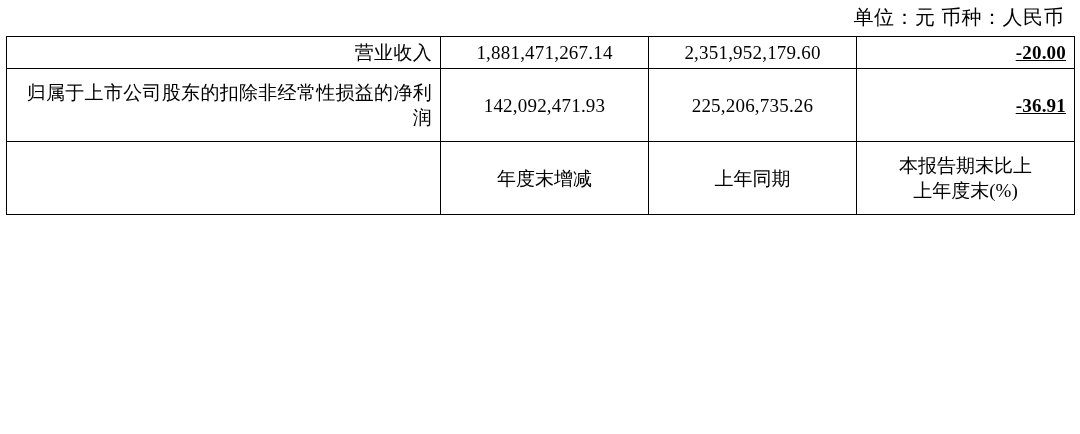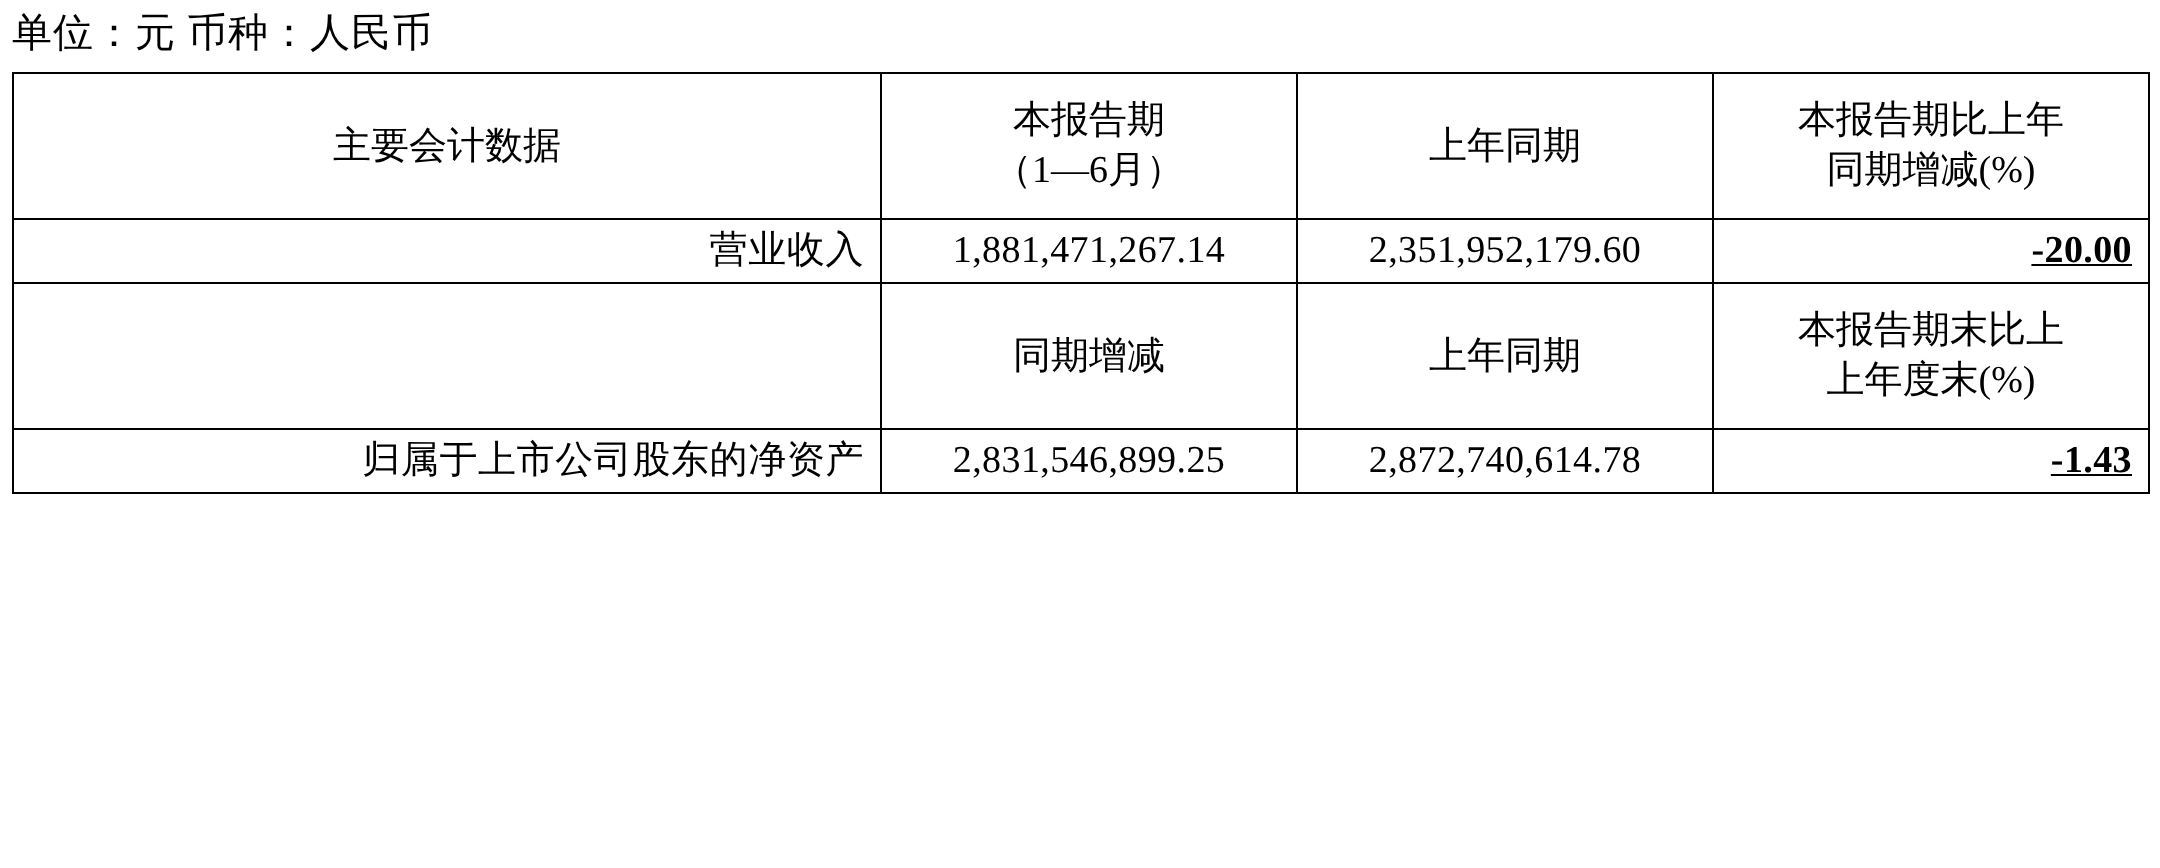--- a/index.html
+++ b/index.html
@@ -15,20 +15,21 @@
     overflow: hidden;
   }
   .page {
     position: relative;
     width: 1080px;
     height: 434px;
     box-sizing: border-box;
     padding: 0 6px;
   }
   .unit-line {
+    text-align: right;
     font-size: 20px;
     line-height: 26px;
     padding: 4px 10px 6px 0;
     letter-spacing: 0.5px;
     white-space: nowrap;
   }
   table.fin {
     width: 1068px;
     border-collapse: collapse;
     table-layout: fixed;
@@ -79,55 +80,43 @@
   <div class="unit-line">单位：元  币种：人民币</div>
 
   <table class="fin">
     <colgroup>
       <col class="c0">
         <col class="c1">
         <col class="c2">
         <col class="c3">
     </colgroup>
     <tbody>
-      <tr>
-        <td class="hdr tall">主要会计数据</td>
-        <td class="hdr tall">
-          <div>本报告期</div>
-          <div>（1—6月）</div>
-        </td>
-        <td class="hdr tall">上年同期</td>
-        <td class="hdr tall">
-          <div>本报告期比上年</div>
-          <div>同期增减(%)</div>
-        </td>
-      </tr>
 
       <tr>
         <td class="rowlabel">营业收入</td>
         <td class="num">1,881,471,267.14</td>
         <td class="num">2,351,952,179.60</td>
         <td class="pct">-20.00</td>
       </tr>
 
 
+      <tr>
+        <td class="rowlabel two-line h-mid">归属于上市公司股东的扣除非经常性损益的净利润</td>
+        <td class="num">142,092,471.93</td>
+        <td class="num">225,206,735.26</td>
+        <td class="pct">-36.91</td>
+      </tr>
 
 
       <tr>
         <td class="hdr tall blank"></td>
-        <td class="hdr tall">同期增减</td>
+        <td class="hdr tall">年度末增减</td>
         <td class="hdr tall">上年同期</td>
         <td class="hdr tall">
           <div>本报告期末比上</div>
           <div>上年度末(%)</div>
         </td>
       </tr>
 
-      <tr>
-        <td class="rowlabel">归属于上市公司股东的净资产</td>
-        <td class="num">2,831,546,899.25</td>
-        <td class="num">2,872,740,614.78</td>
-        <td class="pct">-1.43</td>
-      </tr>
 
     </tbody>
   </table>
 </div>
 
 </body></html>

